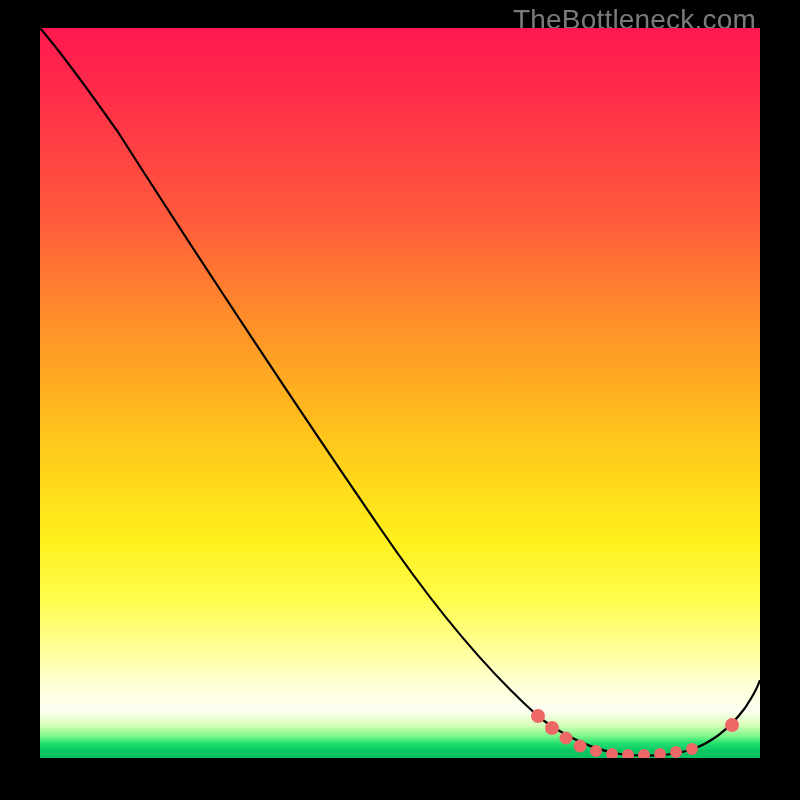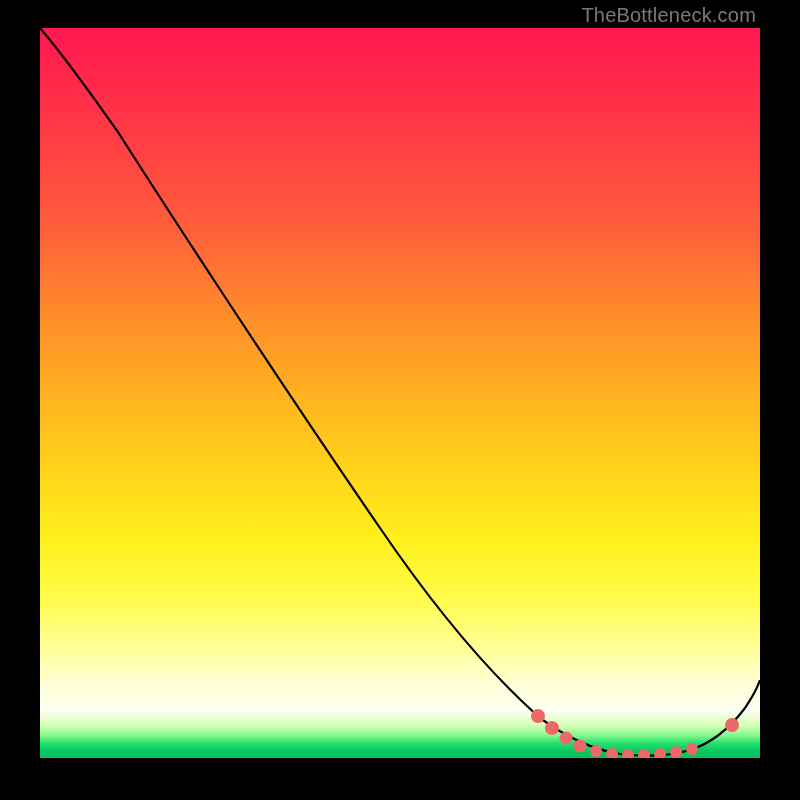--- a/index.html
+++ b/index.html
@@ -40,21 +40,21 @@
       #22e070 98%,
       #08c862 99%,
       #06c060 100%
     );
   }
   .attribution {
     position: absolute;
     top: 4px;
     right: 44px;
     color: #7a7a7a;
-    font-size: 20px;
+    font-size: 28px;
     letter-spacing: 0.2px;
   }
   svg.curve {
     position: absolute;
     inset: 0;
   }
   .dot {
     fill: #ee6868;
   }
 </style>

